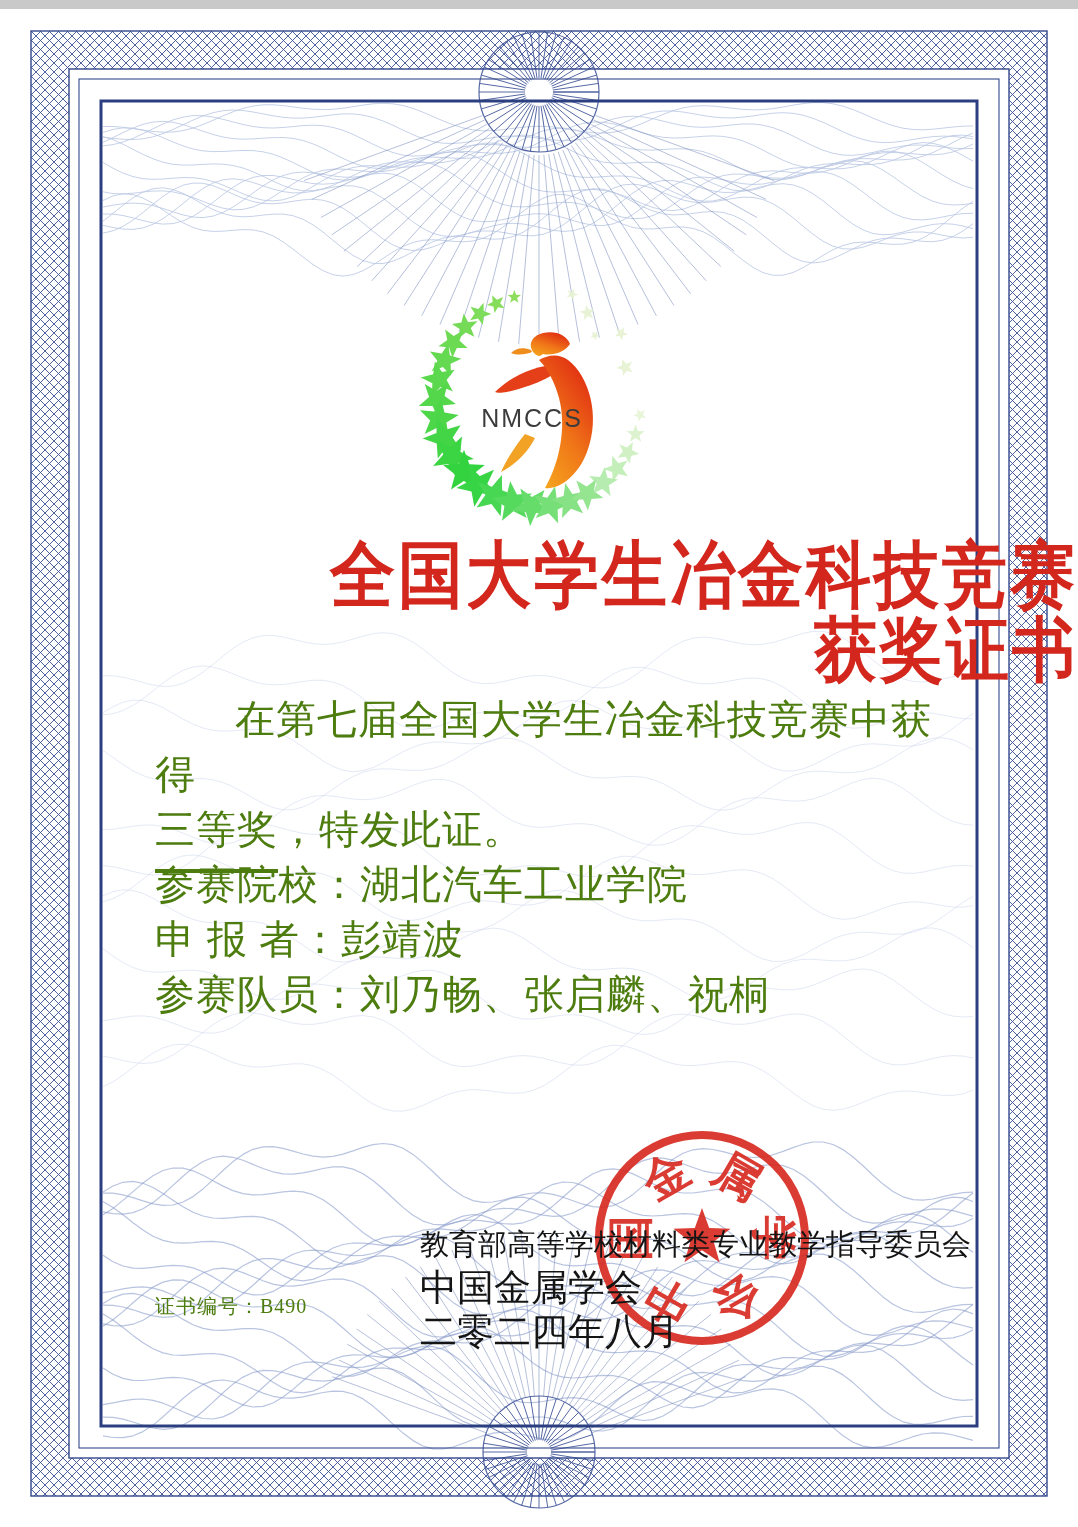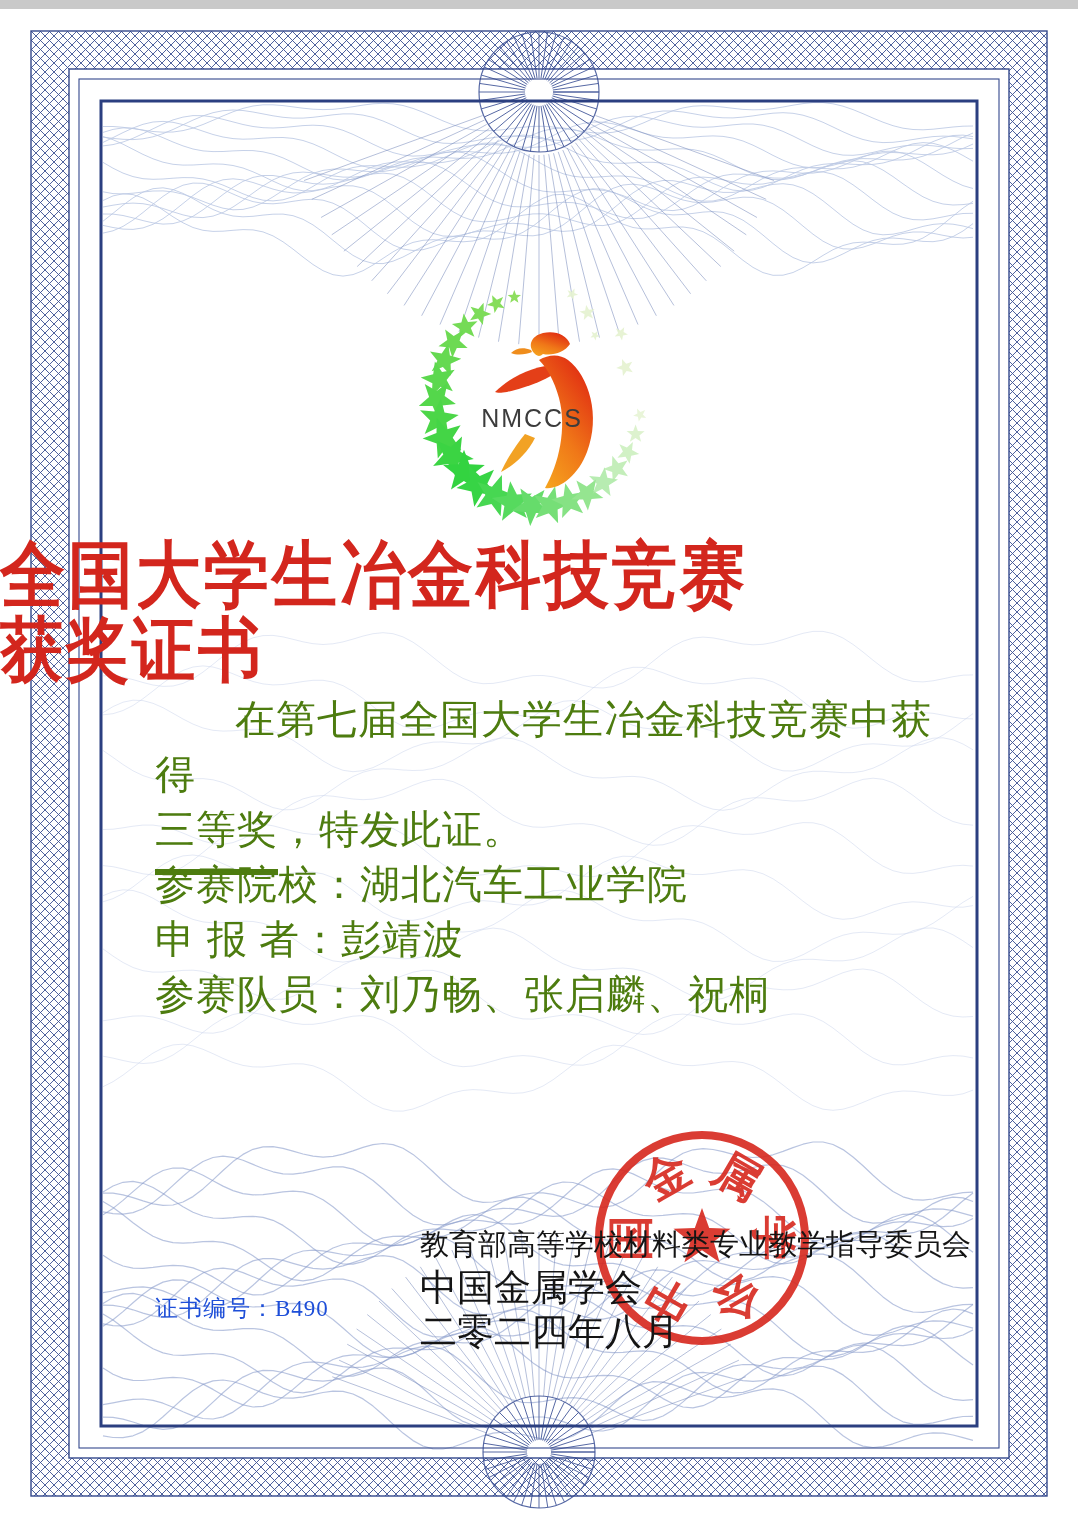--- a/index.html
+++ b/index.html
@@ -2,33 +2,33 @@
 <html><head>
 <meta charset="utf-8">
 <style>
   html,body{margin:0;padding:0;}
   body{width:1078px;height:1527px;position:relative;background:#ffffff;overflow:hidden;
        font-family:"Liberation Serif","DejaVu Serif",serif;}
   .abs{position:absolute;}
   #top-strip{left:0;top:0;width:1078px;height:9px;background:#c9c9c9;z-index:20;}
   #border-svg{left:0;top:0;z-index:1;}
   #logo{left:389px;top:276px;width:300px;height:250px;z-index:4;}
-  #title-block{left:0;top:536px;width:1078px;text-align:left;z-index:10;}
+  #title-block{left:0;top:536px;width:1078px;text-align:right;z-index:10;}
   .title-line{color:#d3261d;font-weight:bold;letter-spacing:3px;line-height:1.08;
               font-family:"Liberation Serif","DejaVu Serif",serif;transform:scaleY(1.12);transform-origin:top center;}
   #title-1{font-size:65px;}
   #title-2{font-size:63px;margin-top:6px;}
   #body-text{left:155px;top:692px;width:802px;z-index:10;color:#4d7c0f;
              font-size:40px;line-height:55px;letter-spacing:1px;}
   #intro-1{text-indent:2em;}
-  #award{border-bottom:6px solid #4d7c0f;padding-bottom:17px;}
+  #award{border-bottom:4px solid #4d7c0f;padding-bottom:17px;}
   #footer-block{left:420px;top:1222px;width:570px;text-align:left;z-index:10;color:#141414;}
   #issuer-1{font-size:29px;line-height:44px;}
   #issuer-2,#cert-date{font-size:37px;line-height:44px;}
-  #cert-no{left:155px;top:1293px;font-size:23px;color:#1d4ed8;z-index:10;letter-spacing:1px;}
+  #cert-no{left:155px;top:1293px;font-size:20px;color:#4d7c0f;z-index:10;letter-spacing:1px;}
   #seal{left:588px;top:1124px;width:228px;height:228px;z-index:6;opacity:0.9;}
   .seal-char{font-family:"Liberation Serif","DejaVu Serif",serif;font-weight:bold;}
 </style>
 </head>
 <body>
 
 <div id="top-strip" class="abs"></div>
 
 <svg id="border-svg" class="abs" width="1078" height="1527" viewBox="0 0 1078 1527">
   <defs>

